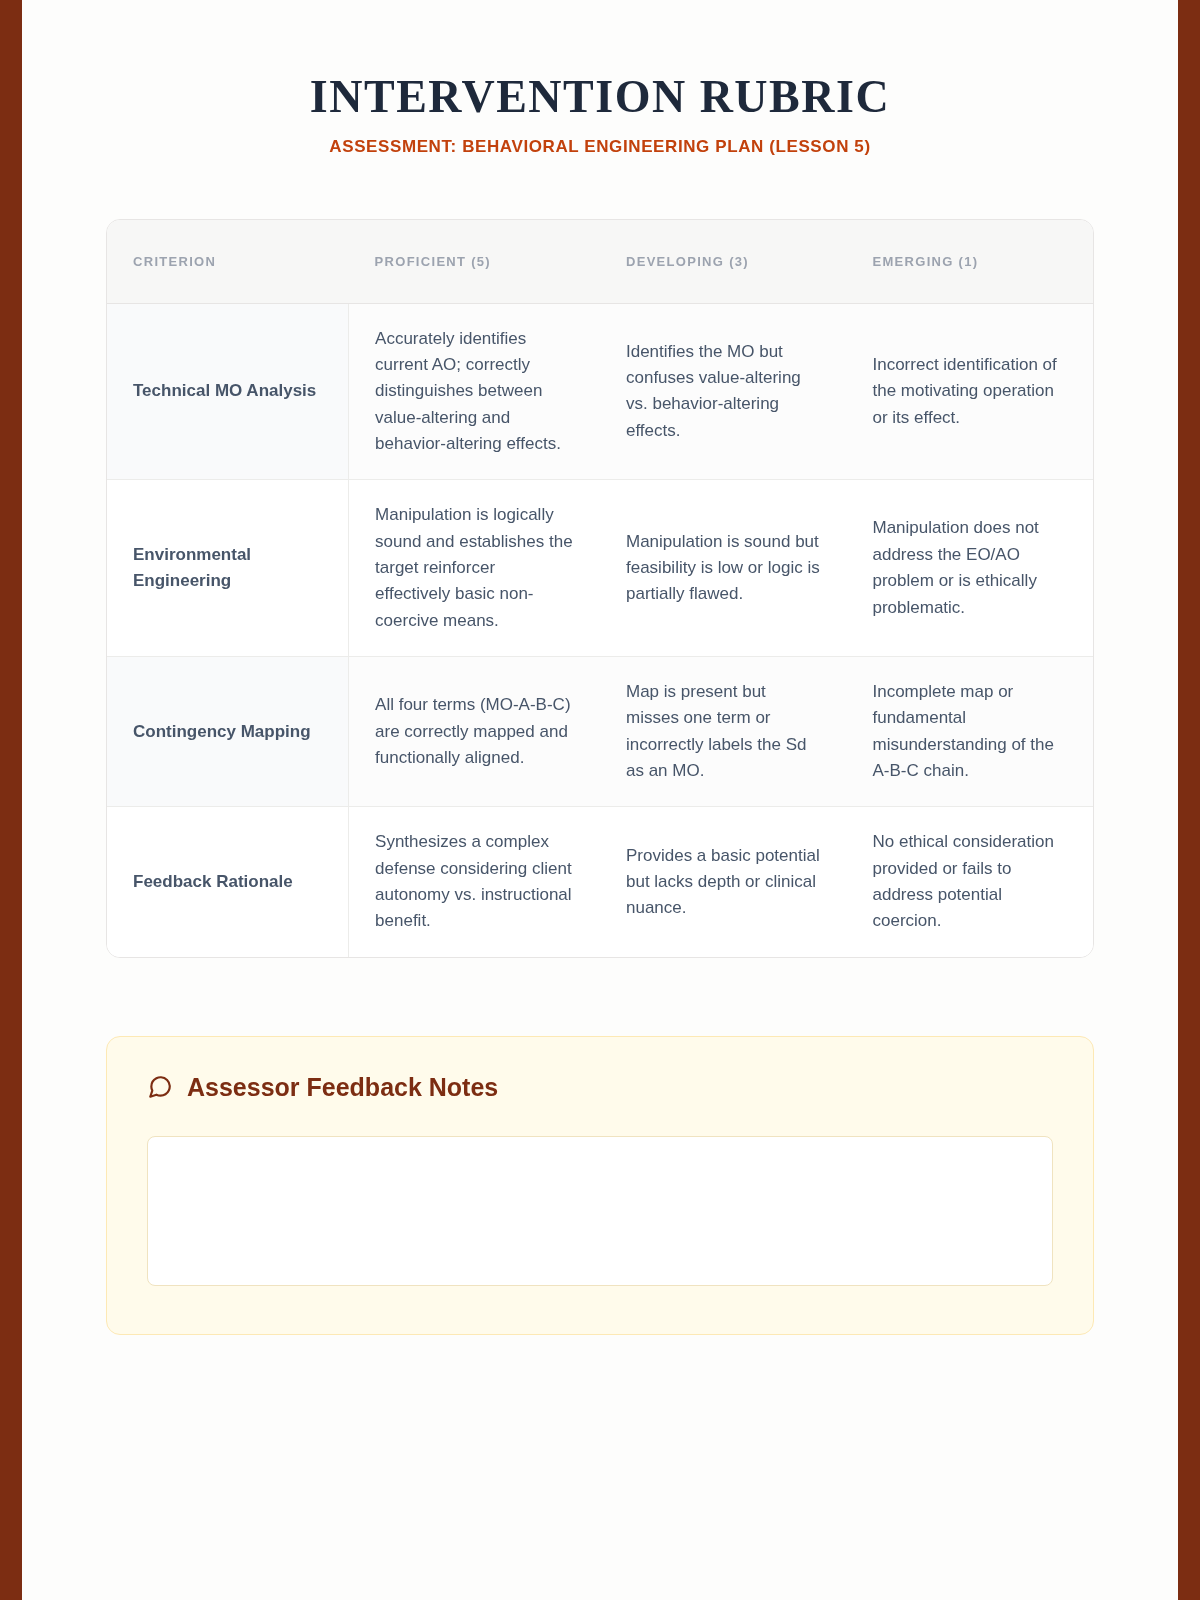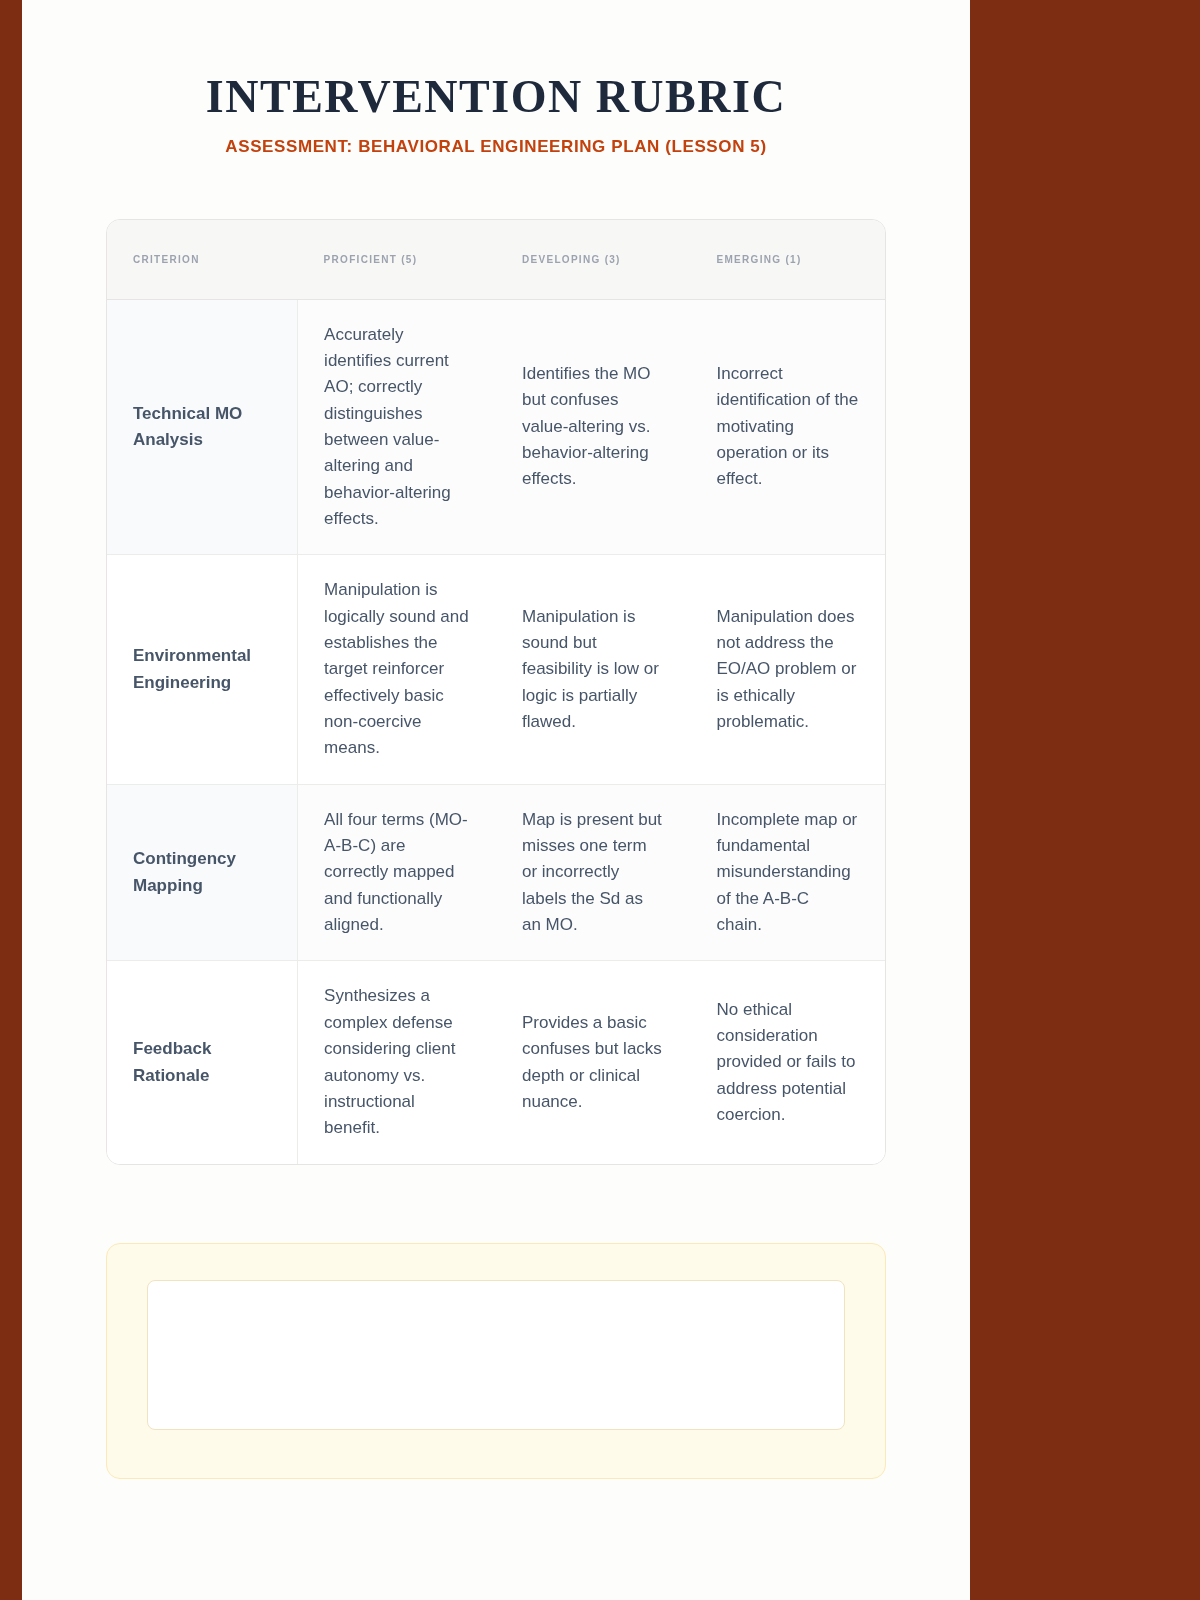--- a/index.html
+++ b/index.html
@@ -11,21 +11,21 @@
     width: 1200px;
     height: 1600px;
     background: #7c2d12;
     font-family: "Liberation Sans", sans-serif;
     overflow: hidden;
   }
   .page {
     position: absolute;
     top: 0;
     left: 22px;
-    width: 948px;
+    width: 1156px;
     min-height: 1600px;
     background: #fdfdfc;
     padding: 0 0 40px 0;
   }
   .header {
     text-align: center;
     padding: 72px 40px 0 40px;
   }
   .title {
     font-family: "Liberation Serif", serif;
@@ -53,21 +53,21 @@
     overflow: hidden;
   }
   table.rubric {
     width: 100%;
     border-collapse: collapse;
     table-layout: fixed;
   }
   table.rubric thead th {
     background: #f7f7f6;
     text-align: left;
-    font-size: 10px;
+    font-size: 13px;
     font-weight: bold;
     letter-spacing: 1.3px;
     color: #9ca3af;
     padding: 34px 26px;
     border-bottom: 1px solid #e7e5e4;
     vertical-align: middle;
   }
   table.rubric col.c1 { width: 24.5%; }
   table.rubric col.c2 { width: 25.5%; }
   table.rubric col.c3 { width: 25%; }
@@ -181,28 +181,36 @@
         </tr>
         <tr>
           <td class="crit-cell">Contingency Mapping</td>
           <td>All four terms (MO-A-B-C) are correctly mapped and functionally aligned.</td>
           <td>Map is present but misses one term or incorrectly labels the Sd as an MO.</td>
           <td>Incomplete map or fundamental misunderstanding of the A-B-C chain.</td>
         </tr>
         <tr>
           <td class="crit-cell">Feedback Rationale</td>
           <td>Synthesizes a complex defense considering client autonomy vs. instructional benefit.</td>
-          <td>Provides a basic confuses but lacks depth or clinical nuance.</td>
+          <td>Provides a basic potential but lacks depth or clinical nuance.</td>
           <td>No ethical consideration provided or fails to address potential coercion.</td>
         </tr>
       </tbody>
     </table>
   </div>
 
   <div class="feedback">
+    <div class="fb-head">
+      <span class="fb-icon">
+        <svg width="26" height="26" viewBox="0 0 24 24" fill="none" stroke="#7c2d12" stroke-width="2" stroke-linecap="round" stroke-linejoin="round">
+          <path d="M21 11.5a8.38 8.38 0 0 1-.9 3.8 8.5 8.5 0 0 1-7.6 4.7 8.38 8.38 0 0 1-3.8-.9L3 21l1.9-5.7a8.38 8.38 0 0 1-.9-3.8 8.5 8.5 0 0 1 4.7-7.6 8.38 8.38 0 0 1 3.8-.9h.5a8.48 8.48 0 0 1 8 8v.5z"></path>
+        </svg>
+      </span>
+      <span class="fb-title">Assessor Feedback Notes</span>
+    </div>
     <div class="fb-cols">
       <div class="fb-col">
         <textarea class="fb-box" placeholder="" style=""></textarea>
       </div>
     </div>
   </div>
 
 </div>
 
 </body></html>

